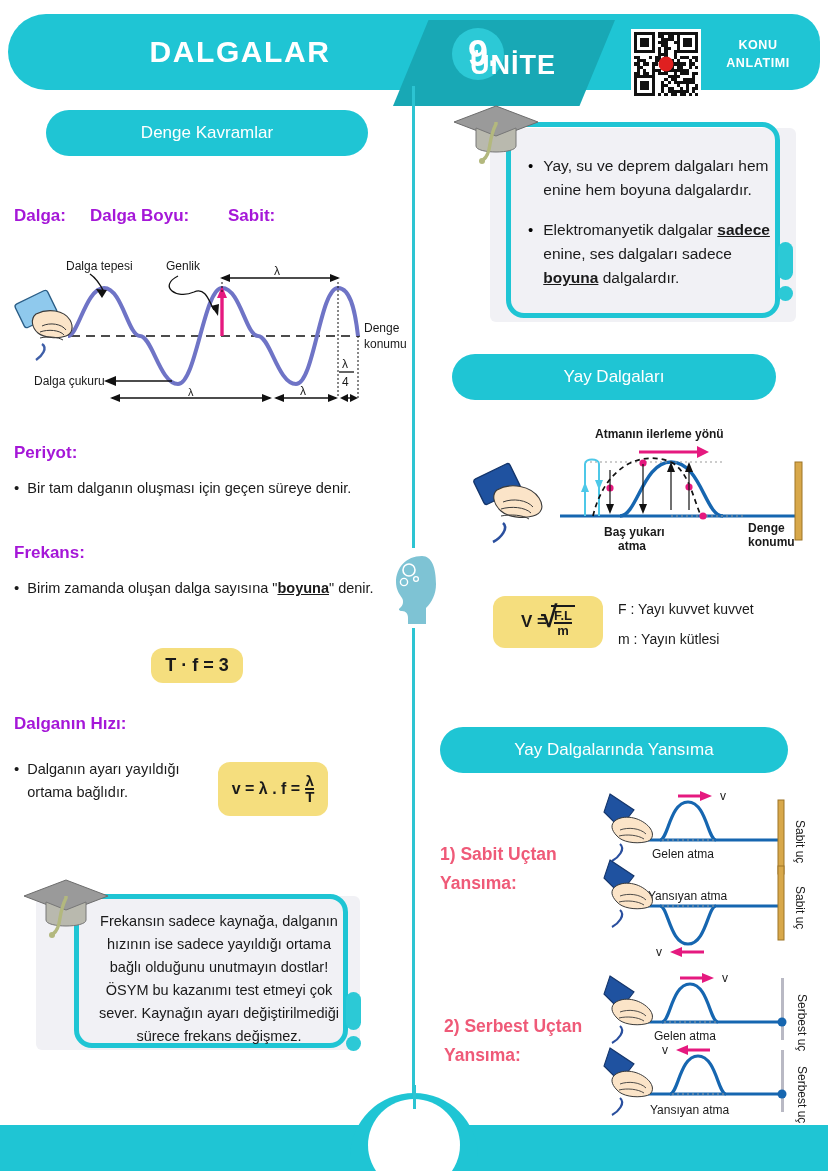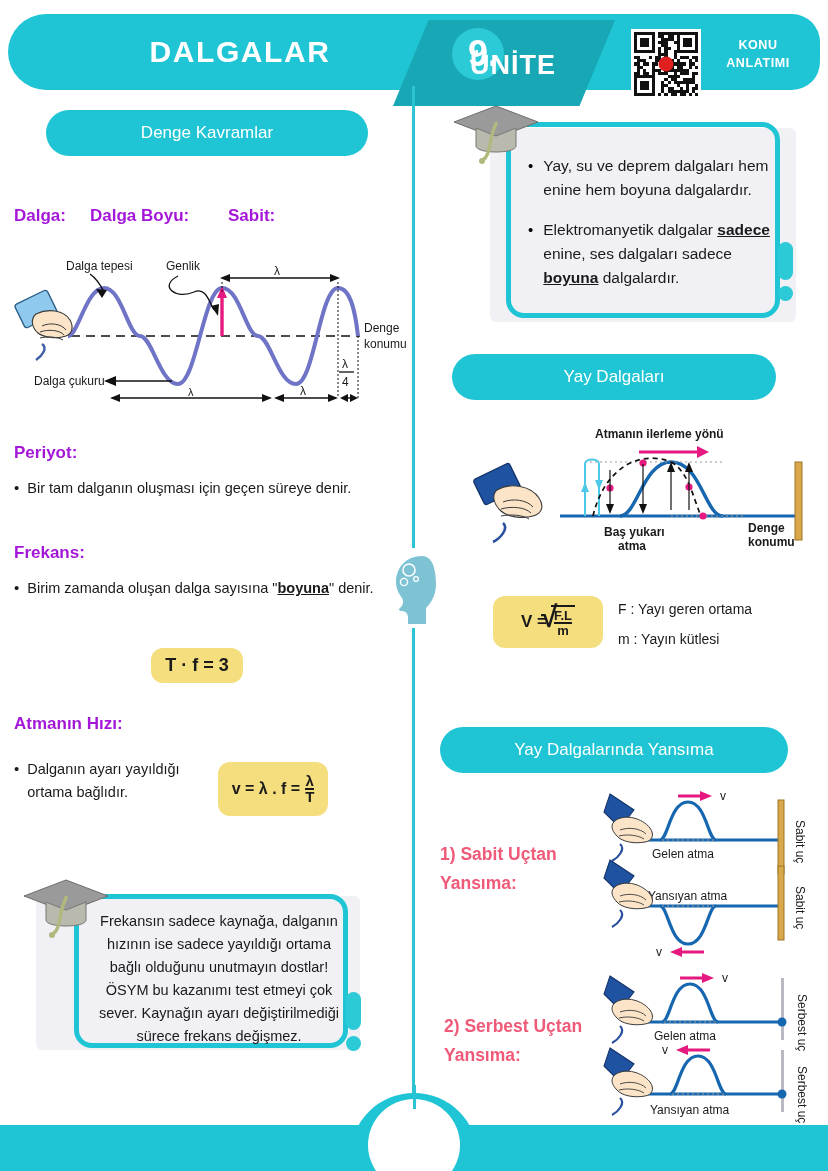--- a/index.html
+++ b/index.html
@@ -474,21 +474,21 @@
 </div>
 
 <div class="h-purple" style="left:14px;top:543px;">Frekans:</div>
 <div class="bullet-row" style="left:14px;top:577px;width:378px;">
   <span class="dot">•</span>
   <span class="txt"><span>Birim zamanda oluşan dalga sayısına "</span><span class="u">boyuna</span><span>" denir.</span></span>
 </div>
 
 <div class="fbox" style="left:151px;top:648px;width:92px;height:35px;font-size:18px;">T · f = 3</div>
 
-<div class="h-purple" style="left:14px;top:714px;">Atmanın Hızı:</div>
+<div class="h-purple" style="left:14px;top:714px;">Dalganın Hızı:</div>
 <div class="bullet-row" style="left:14px;top:758px;width:190px;">
   <span class="dot">•</span>
   <span class="txt">Dalganın ayarı yayıldığı ortama bağlıdır.</span>
 </div>
 
 <div class="fbox" style="left:218px;top:762px;width:110px;height:54px;">
   <span style="font-size:16px;">v = λ . f =</span>
   <span style="display:inline-block;text-align:center;margin-left:5px;line-height:14px;">
     <span style="display:block;font-size:15px;">λ</span>
     <span style="display:block;border-top:2px solid #1a1a1a;font-size:15px;">T</span>
@@ -593,21 +593,21 @@
   <span style="display:inline-block;margin-left:4px;position:relative;">
     <span style="position:absolute;left:-10px;top:-3px;font-size:30px;line-height:30px;">√</span>
     <span style="display:inline-block;text-align:center;line-height:13px;border-top:2px solid #1a1a1a;padding:2px 3px 0 3px;">
       <span style="display:block;font-size:13px;">F.L</span>
       <span style="display:block;border-top:2px solid #1a1a1a;font-size:13px;">m</span>
     </span>
   </span>
 </div>
 
 <div style="position:absolute;left:618px;top:594px;width:200px;">
-  <div style="font-size:14px;color:#1a1a1a;line-height:30px;">F : Yayı geren ortama</div>
+  <div style="font-size:14px;color:#1a1a1a;line-height:30px;">F : Yayı kuvvet kuvvet</div>
   <div style="font-size:14px;color:#1a1a1a;line-height:30px;">m : Yayın kütlesi</div>
 </div>
 
 <div class="pill" style="left:440px;top:727px;width:348px;">Yay Dalgalarında Yansıma</div>
 
 <div class="h-pink" style="left:440px;top:840px;width:180px;">
   <div>1) Sabit Uçtan</div>
   <div>Yansıma:</div>
 </div>
 

